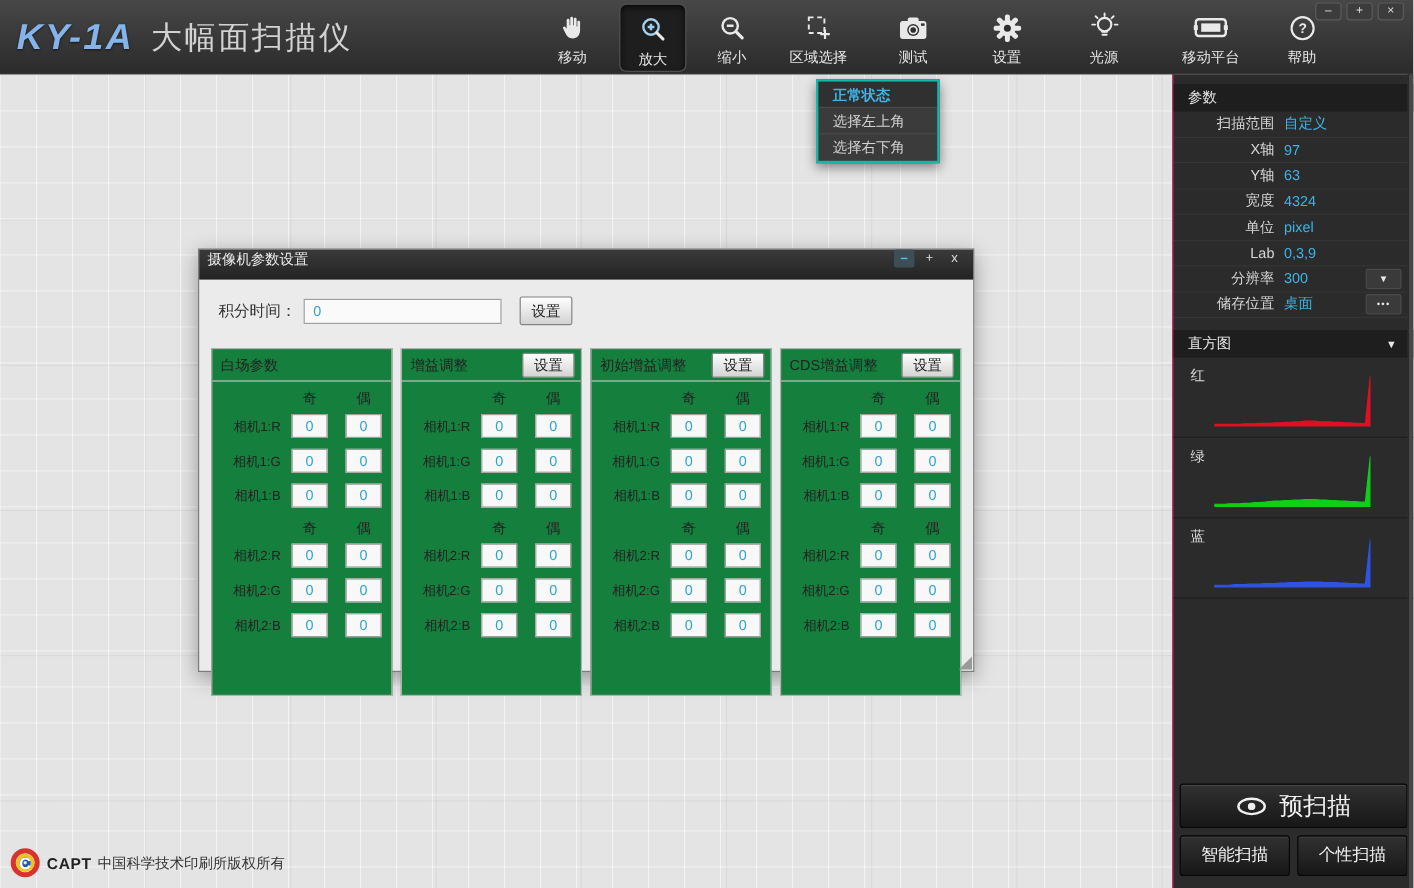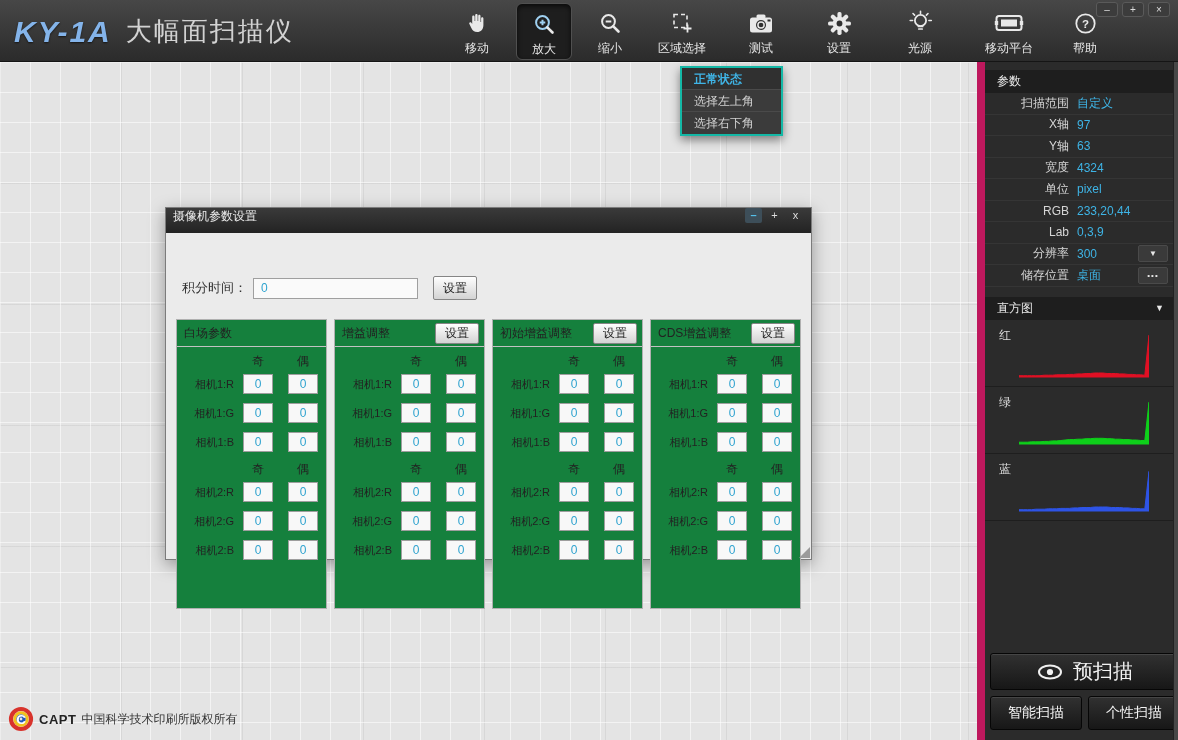--- a/index.html
+++ b/index.html
@@ -35,21 +35,21 @@
       linear-gradient(90deg, rgba(255,255,255,.55) 1px, transparent 1px),
       linear-gradient(rgba(200,200,200,.45) 1px, transparent 1px),
       linear-gradient(90deg, rgba(200,200,200,.45) 1px, transparent 1px);
     background-size:30px 30px,30px 30px,121px 121px,121px 121px; }
   .footer { position:absolute; left:8px; bottom:8px; display:flex; align-items:center; gap:5px; }
   .footer .capt { font-size:13px; font-weight:bold; color:#222; letter-spacing:.5px; }
   .footer .copy { font-size:12px; color:#333; }
 
   
   .sidebar { position:absolute; right:0; top:62px; width:201px; height:678px;
-    background:#2b2b2b; border-left:8px solid #be185d; z-index:20; }
+    background:#2b2b2b; border-left:1px solid #be185d; z-index:20; }
   .scroll-strip { position:absolute; right:0; top:0; bottom:0; width:5px;
     background:#474747; border-left:1px solid #222; }
   .s-header { height:23px; display:flex; align-items:center; justify-content:space-between;
     padding:0 14px 0 12px; background:#1e1e1e; color:#e8e8e8; font-size:12px; }
   .s-header.first { margin-top:8px; }
   .s-header.hist { margin-top:10px; }
   .caret { font-size:9px; color:#e8e8e8; cursor:pointer; }
   .s-rows { }
   .s-row { height:21.5px; display:flex; align-items:center; font-size:12px;
     border-bottom:1px solid rgba(255,255,255,.05); padding-right:10px; }
@@ -83,21 +83,21 @@
   
   .dialog { position:absolute; left:165px; top:207px; width:647px; height:353px;
     background:#ebebeb; border:1px solid #7c7c7c; box-shadow:0 5px 16px rgba(0,0,0,.35); z-index:30; }
   .d-title { height:25px; background:linear-gradient(#3a3a3a,#232323); display:flex;
     align-items:flex-start; justify-content:space-between; padding:0 7px; }
   .d-title .dt { font-size:12px; color:#ececec; }
   .d-btns { display:flex; gap:4px; }
   .d-btns button { width:17px; height:15px; border:none; background:transparent; color:#ddd;
     font-size:11px; line-height:13px; cursor:pointer; border-radius:2px; }
   .d-btns .dmin { background:#3d4e59; color:#56c3ee; font-weight:bold; }
-  .d-body { padding:14px 10px 0 10px;margin-top:29px; }
+  .d-body { padding:14px 10px 0 10px; }
   .int-row { display:flex; align-items:center; margin-left:6px; }
   .int-label { font-size:13px; color:#333; }
   .int-input { width:165px; height:21px; margin-left:6px; background:#fafafa;
     border:1px solid #9f9f9f; color:#2fa3cf; font-size:12px; line-height:19px; padding-left:7px; }
   .setbtn { font-size:12px; color:#222; height:23px; padding:0 9px;
     background:linear-gradient(#fefefe,#d3d3d3); border:1px solid #858585; border-radius:2px;
     cursor:pointer; }
   .int-row .setbtn { margin-left:15px; height:24px; }
   .panels { display:flex; gap:7px; margin-top:19px; }
   .gpanel { width:152px; height:290px; border:1px solid #b0b0b0; background:#15803d; }
@@ -265,24 +265,20 @@
       </div>
       <div class="s-row">
         <span class="s-label">宽度</span>
         <span class="s-value">4324</span>
       </div>
       <div class="s-row">
         <span class="s-label">单位</span>
         <span class="s-value">pixel</span>
       </div>
       <div class="s-row">
-        <span class="s-label">RGB</span>
-        <span class="s-value">233,20,44</span>
-      </div>
-      <div class="s-row">
         <span class="s-label">Lab</span>
         <span class="s-value">0,3,9</span>
       </div>
       <div class="s-row">
         <span class="s-label">分辨率</span>
         <span class="s-value">300</span>
         <span class="s-ctrl dd">
           <span>▼</span>
         </span>
       </div>

